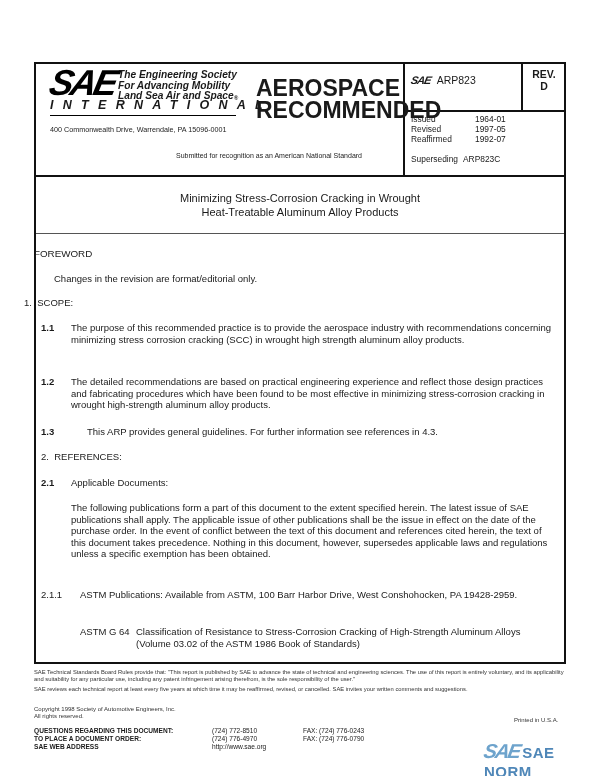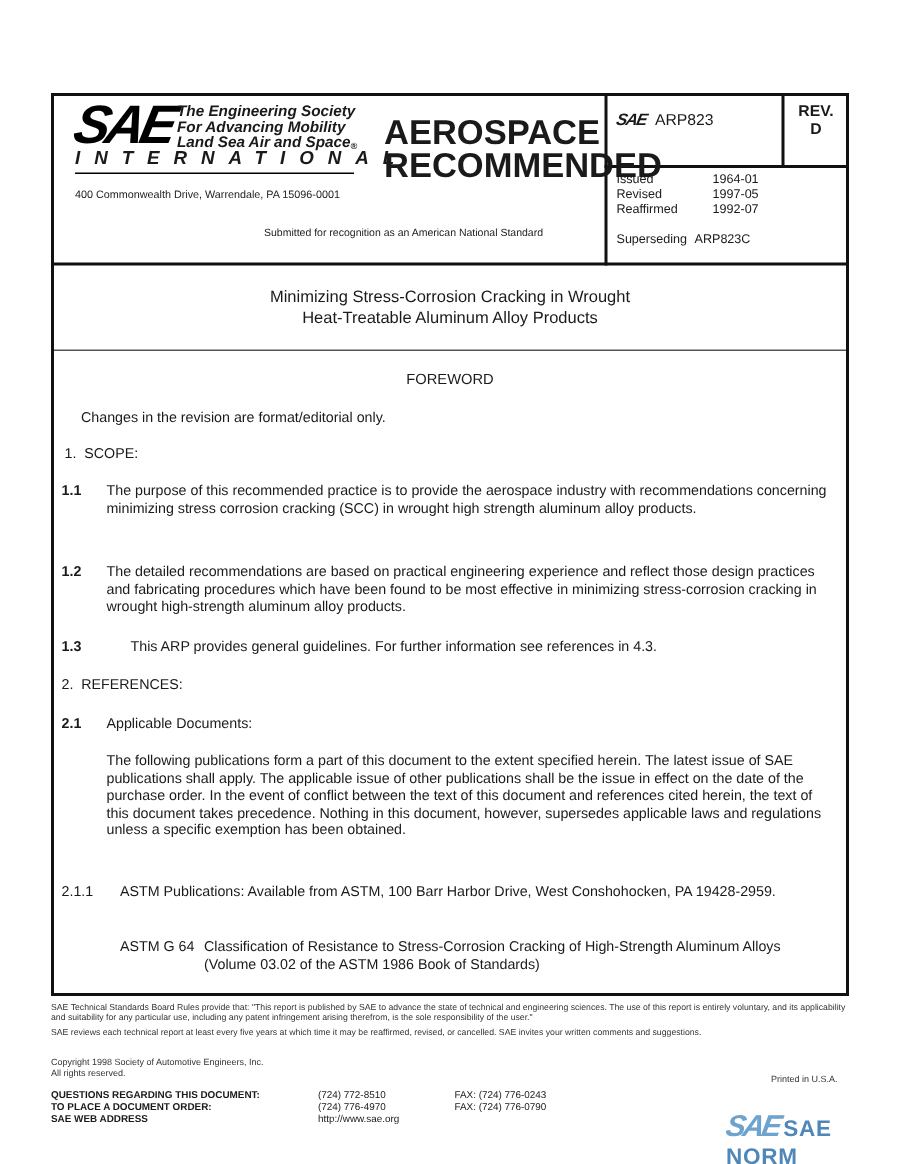--- a/index.html
+++ b/index.html
@@ -32,21 +32,21 @@
     #dates .row { display: flex; }
     #dates .lbl { width: 64px; }
     #superseding { left: 411px; top: 154px; font-size: 8.4px; }
     #superseding .code { margin-left: 5px; }
 
     #title { left: 34px; top: 191px; width: 532px; text-align: center; font-size: 11px; line-height: 14px; }
 
     .body-text { font-size: 9.5px; line-height: 11.6px; }
     .sec-num { position: absolute; }
     .sec-text { position: absolute; }
-    #foreword { left: 34px; top: 248px; width: 532px; text-align: center; font-size: 9.8px; }
+    #foreword { left: 34px; top: 248px; width: 532px; text-align: left; font-size: 9.8px; }
 
     
     #footer-notes { left: 34px; top: 669px; width: 540px; font-size: 5.8px; line-height: 7.2px; color: #333; }
     #footer-notes p { margin: 0 0 3px 0; }
     #printed { left: 514px; top: 717px; font-size: 6px; color: #333; }
     #contact { left: 34px; top: 727px; font-size: 6.6px; font-weight: bold; line-height: 7.8px; }
     #contact .row { display: flex; }
     #contact .c1 { width: 178px; }
     #contact .c2 { width: 91px; font-weight: normal; }
     #contact .c3 { font-weight: normal; }
@@ -108,21 +108,21 @@
 </div>
 
 <div class="abs" id="title">
   <div>Minimizing Stress-Corrosion Cracking in Wrought</div>
   <div>Heat-Treatable Aluminum Alloy Products</div>
 </div>
 
 <div class="abs" id="foreword">FOREWORD</div>
 <div class="abs body-text" style="left:54px; top:273px;">Changes in the revision are format/editorial only.</div>
 
-<div class="abs body-text" style="left:43px; top:297px;">
+<div class="abs body-text" style="left:24px; top:297px;">
   <span>1.</span>&nbsp;&nbsp;<span>SCOPE:</span>
 </div>
 
 <div class="abs body-text" style="left:41px; top:322px; width:520px;">
   <span class="sec-num" style="left:0; top:0; font-weight:bold;">1.1</span>
   <span class="sec-text" style="left:30px; top:0; width:490px;">The purpose of this recommended practice is to provide the aerospace industry with recommendations concerning minimizing stress corrosion cracking (SCC) in wrought high strength aluminum alloy products.</span>
 </div>
 
 <div class="abs body-text" style="left:41px; top:376px; width:520px;">
   <span class="sec-num" style="left:0; top:0; font-weight:bold;">1.2</span>

